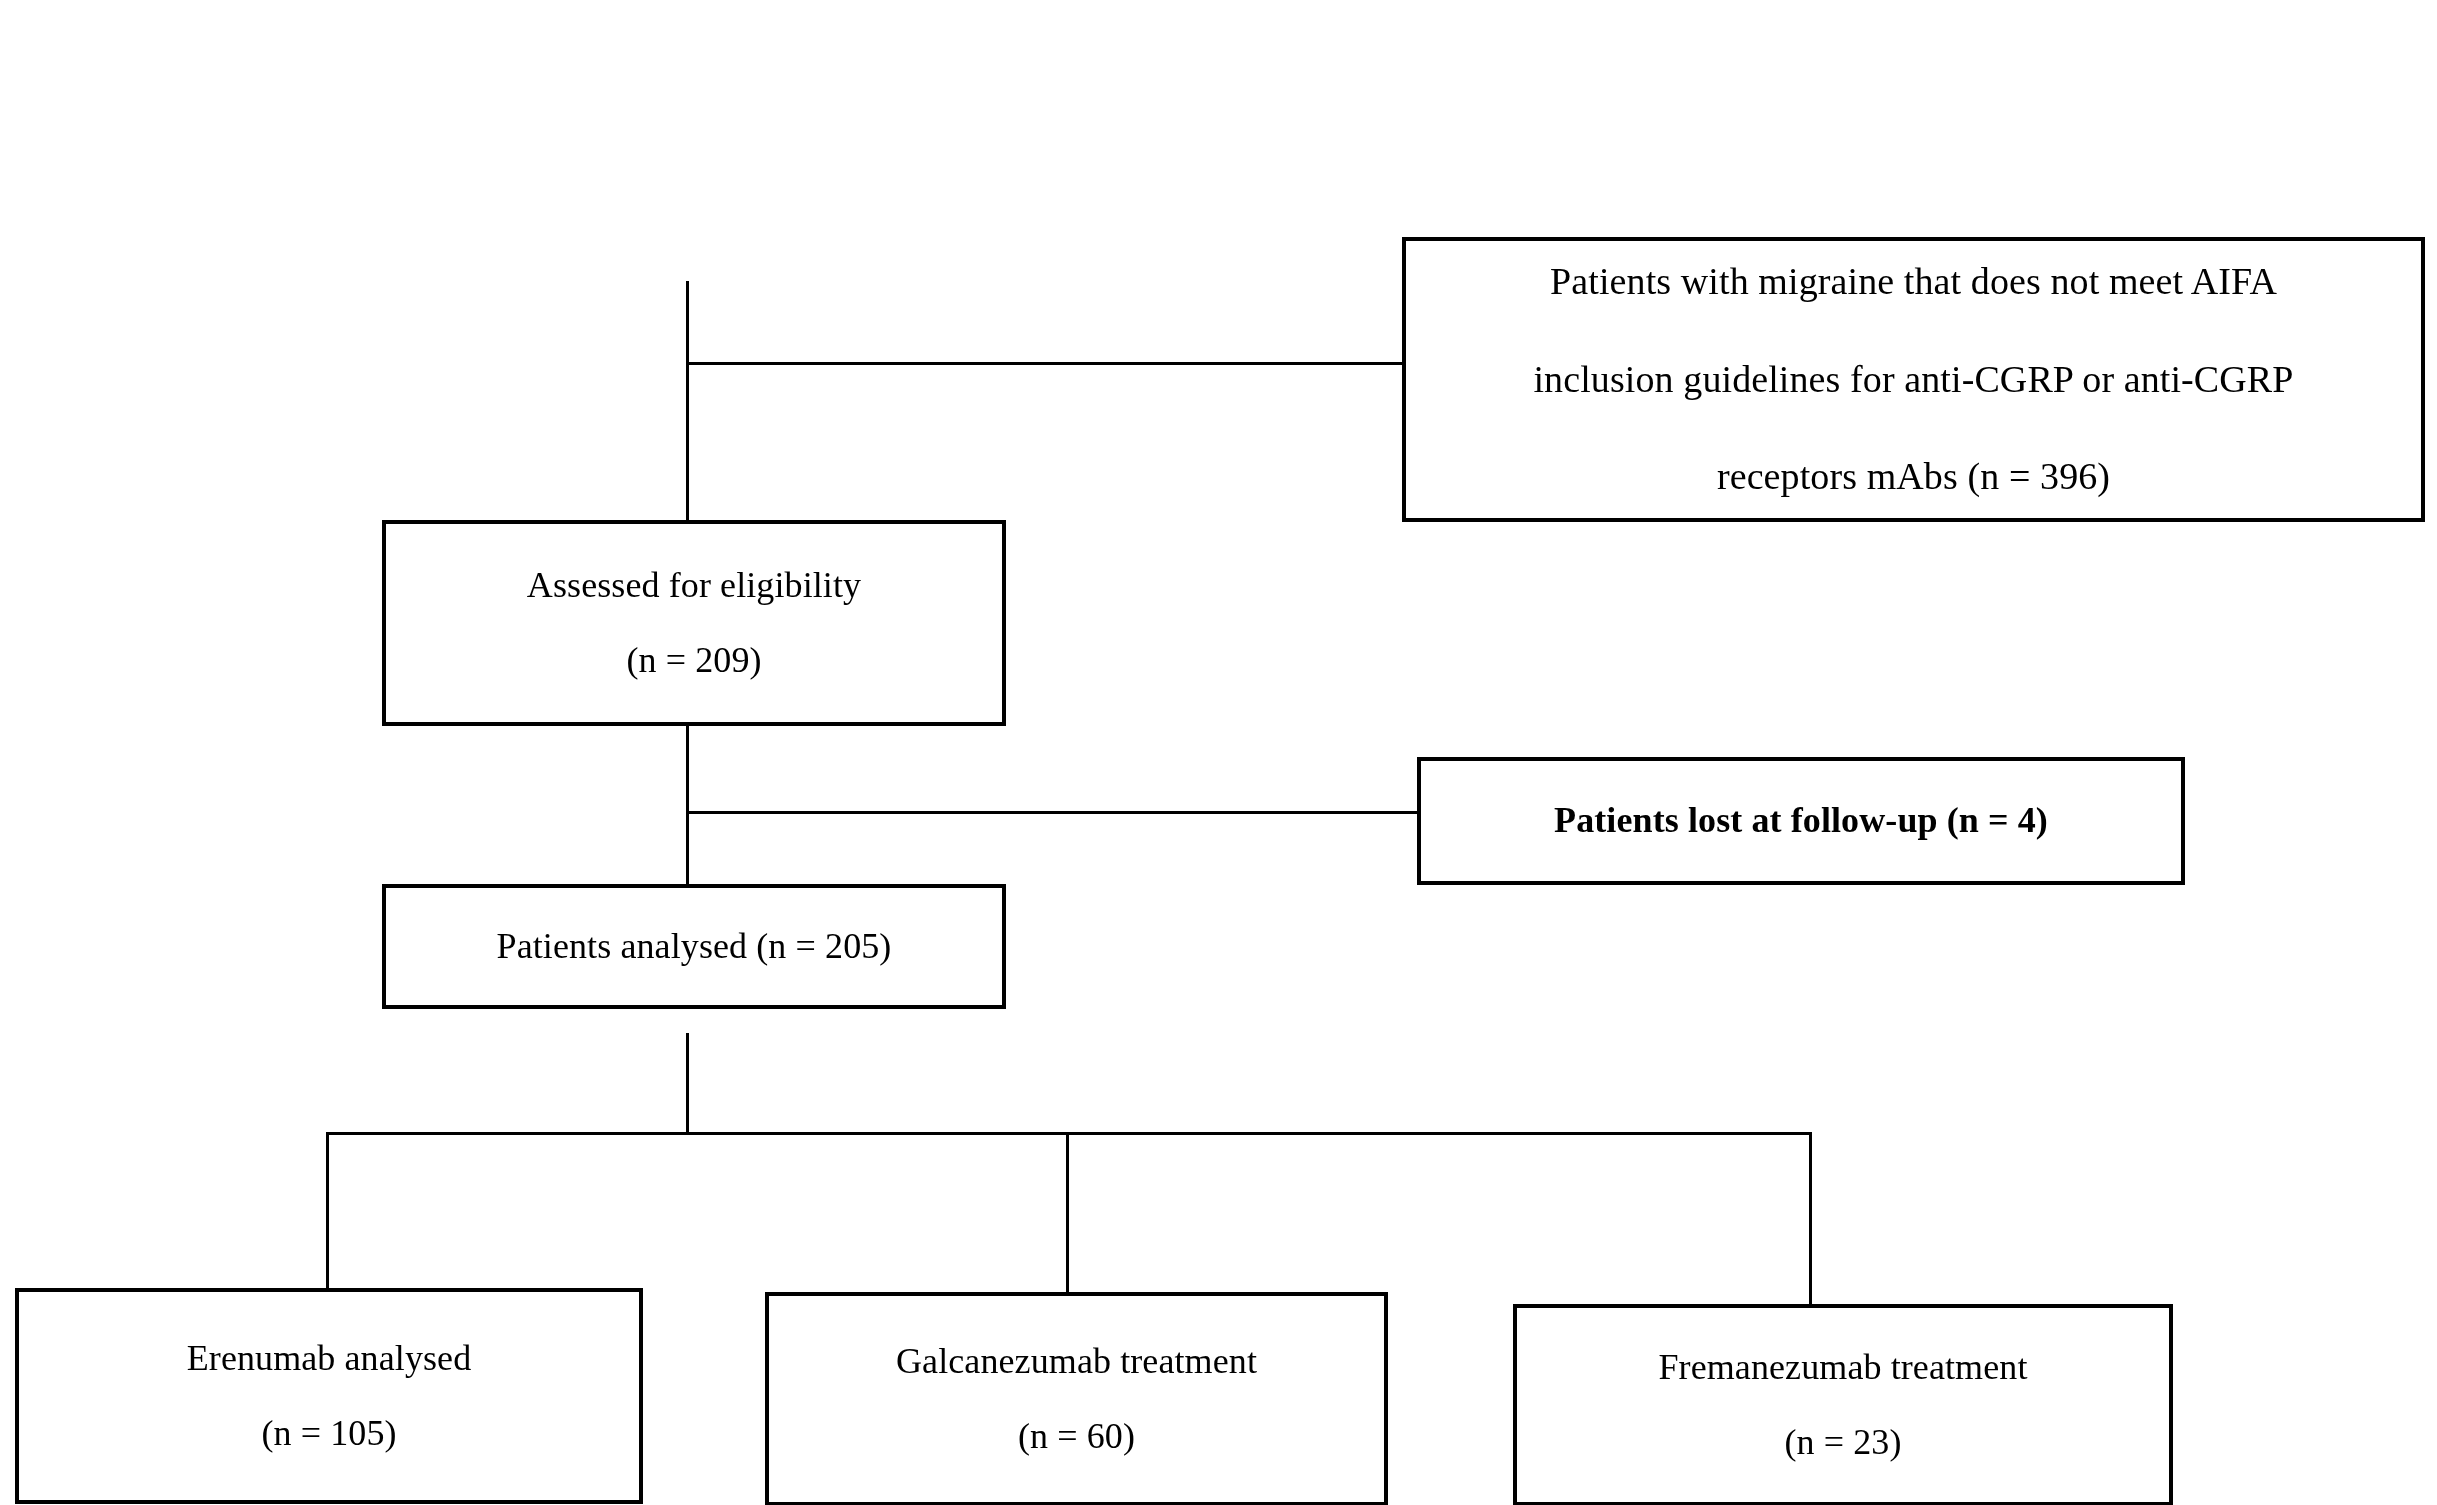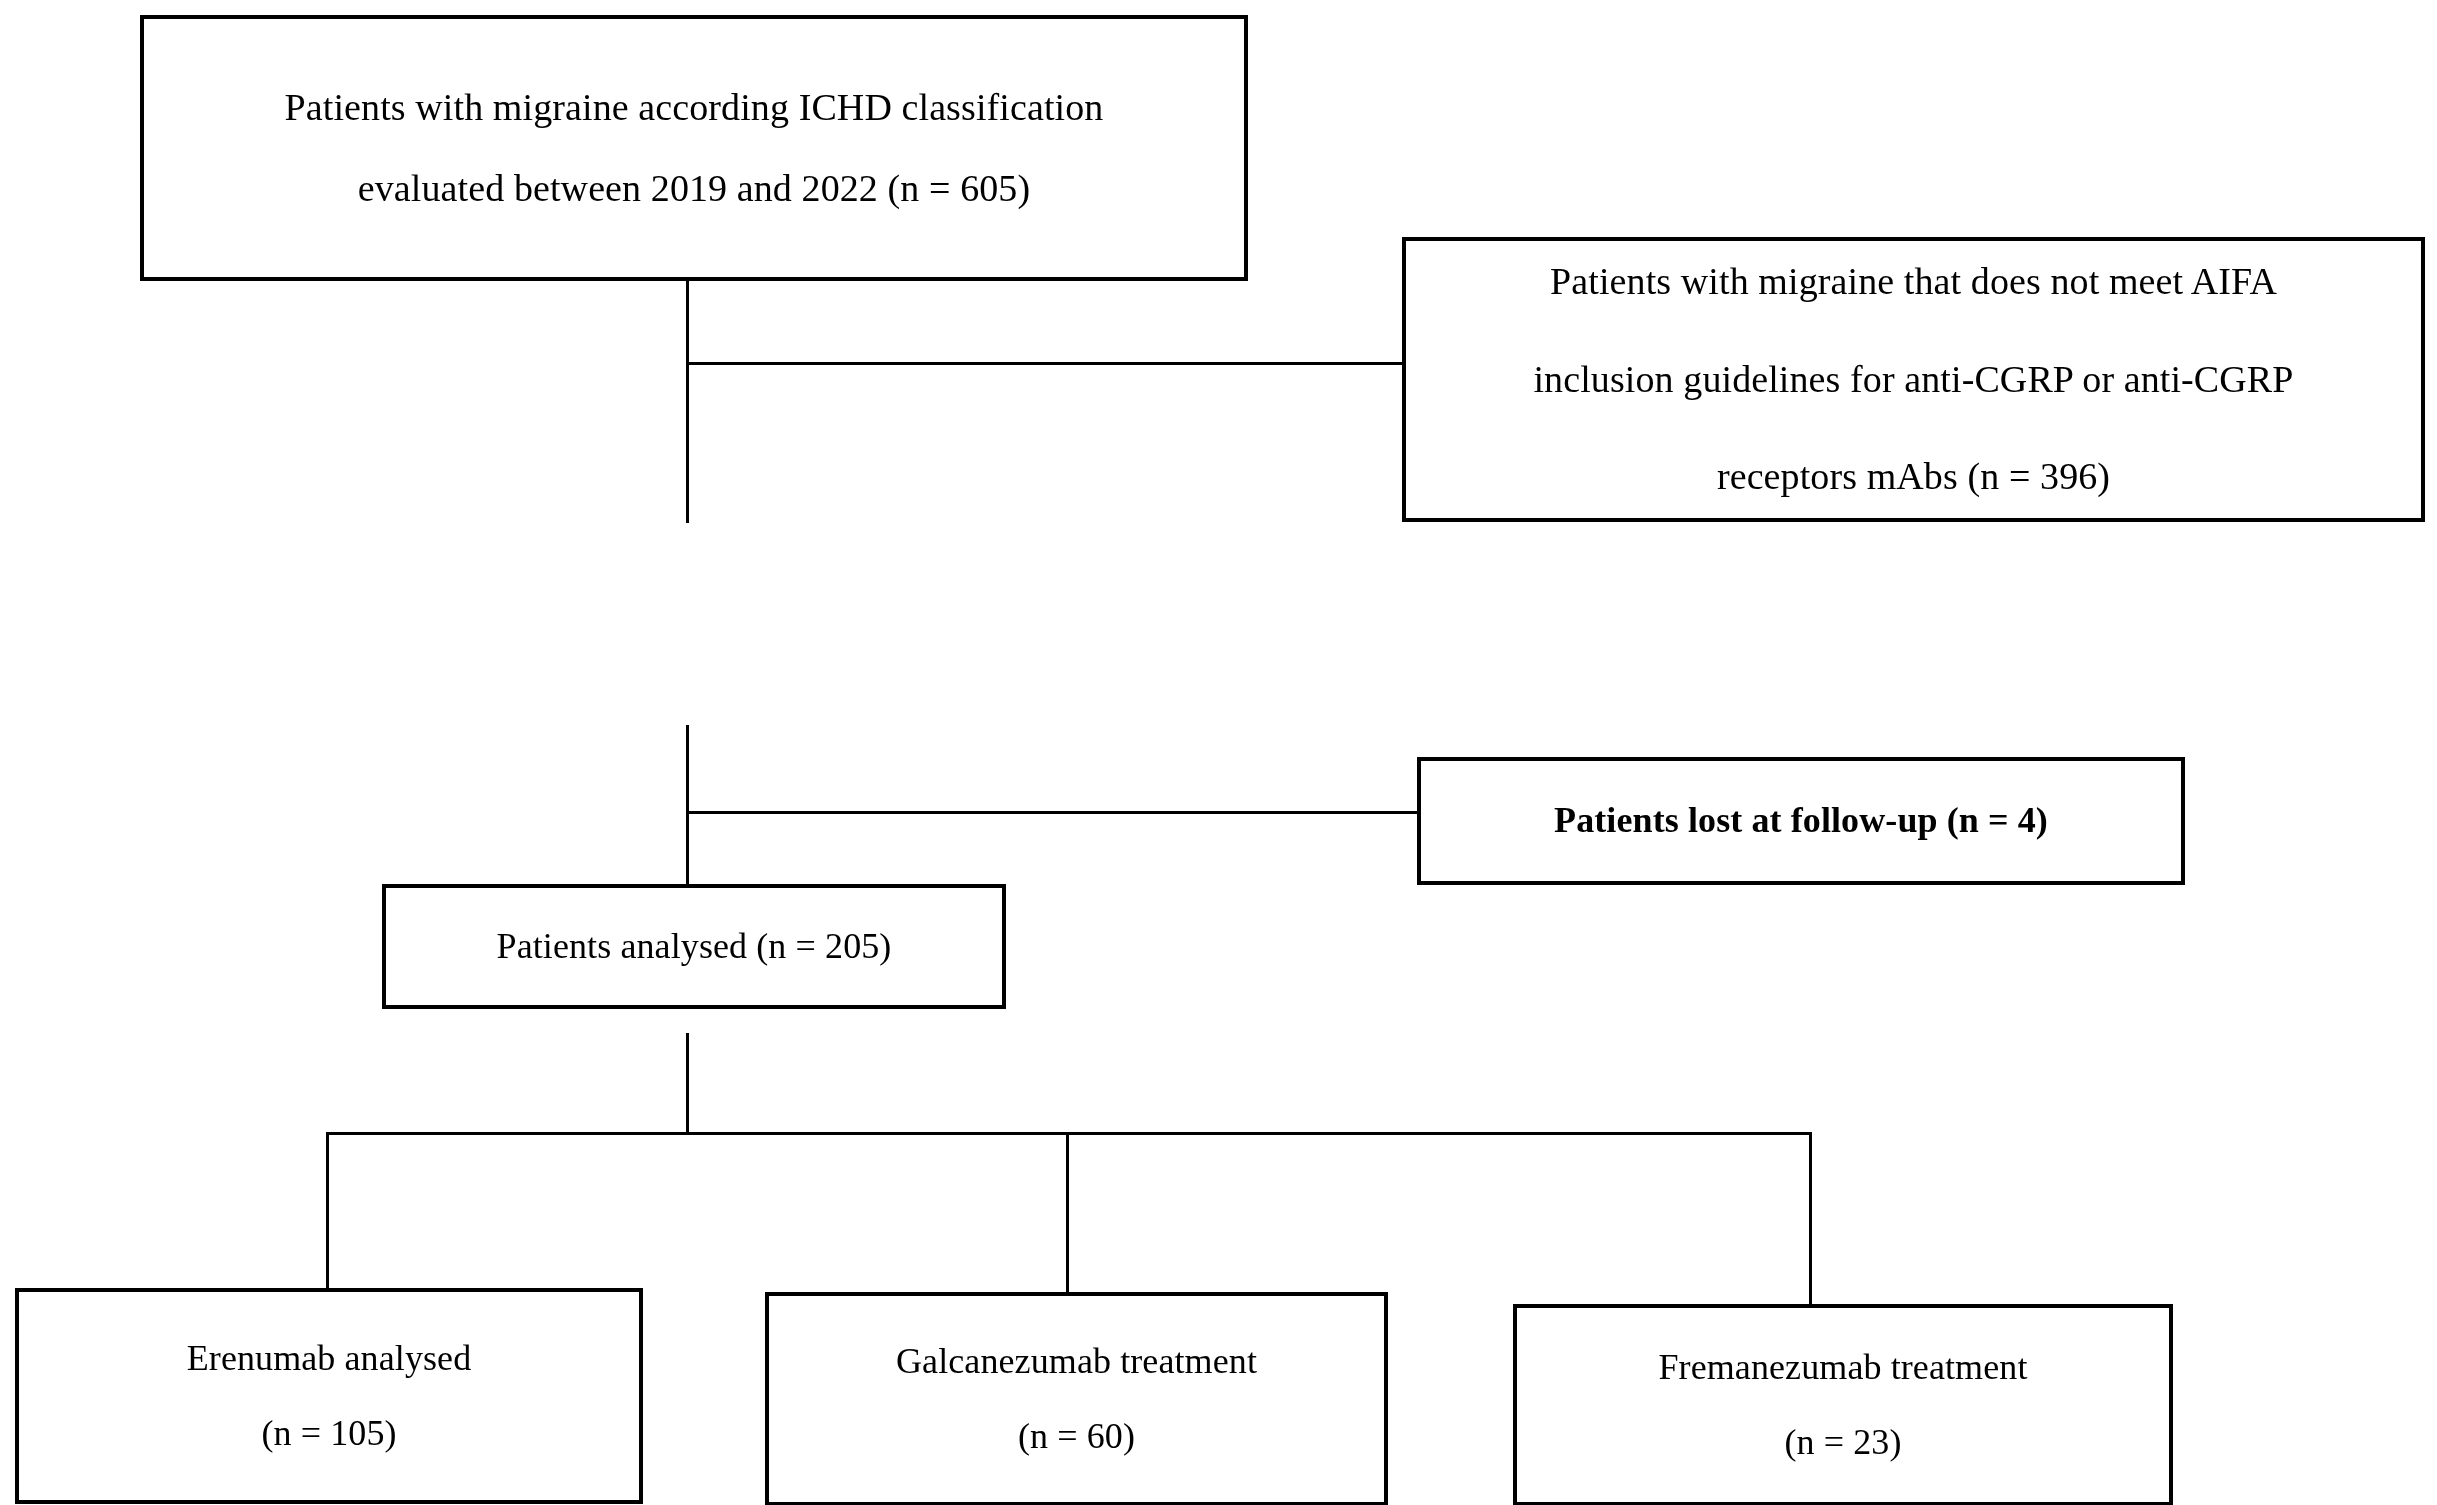--- a/index.html
+++ b/index.html
@@ -79,31 +79,31 @@
   <div class="conn h" style="left:686px; top:811px; width:733px;"></div>
 
   <div class="conn v" style="left:686px; top:1033px; height:102px;"></div>
 
   <div class="conn h" style="left:326px; top:1132px; width:1486px;"></div>
 
   <div class="conn v" style="left:326px; top:1132px; height:157px;"></div>
   <div class="conn v" style="left:1066px; top:1132px; height:161px;"></div>
   <div class="conn v" style="left:1809px; top:1132px; height:173px;"></div>
 
-  <div class="node" id="node-screened">
-    <span class="line">Patients with migraine according ICHD classification</span>
-    <span class="line">evaluated between 2019 and 2022 (n = 605)</span>
-  </div>
 
   <div class="node" id="node-excluded">
     <span class="line">Patients with migraine that does not meet AIFA</span>
     <span class="line">inclusion guidelines for anti-CGRP or anti-CGRP</span>
     <span class="line">receptors mAbs (n = 396)</span>
   </div>
 
+  <div class="node" id="node-eligibility">
+    <span class="line">Assessed for eligibility</span>
+    <span class="line">(n = 209)</span>
+  </div>
 
   <div class="node single" id="node-lost">
     <span class="line">Patients lost at follow-up (n = 4)</span>
   </div>
 
   <div class="node single" id="node-analysed">
     <span class="line">Patients analysed (n = 205)</span>
   </div>
 
   <div class="node" id="node-erenumab">

